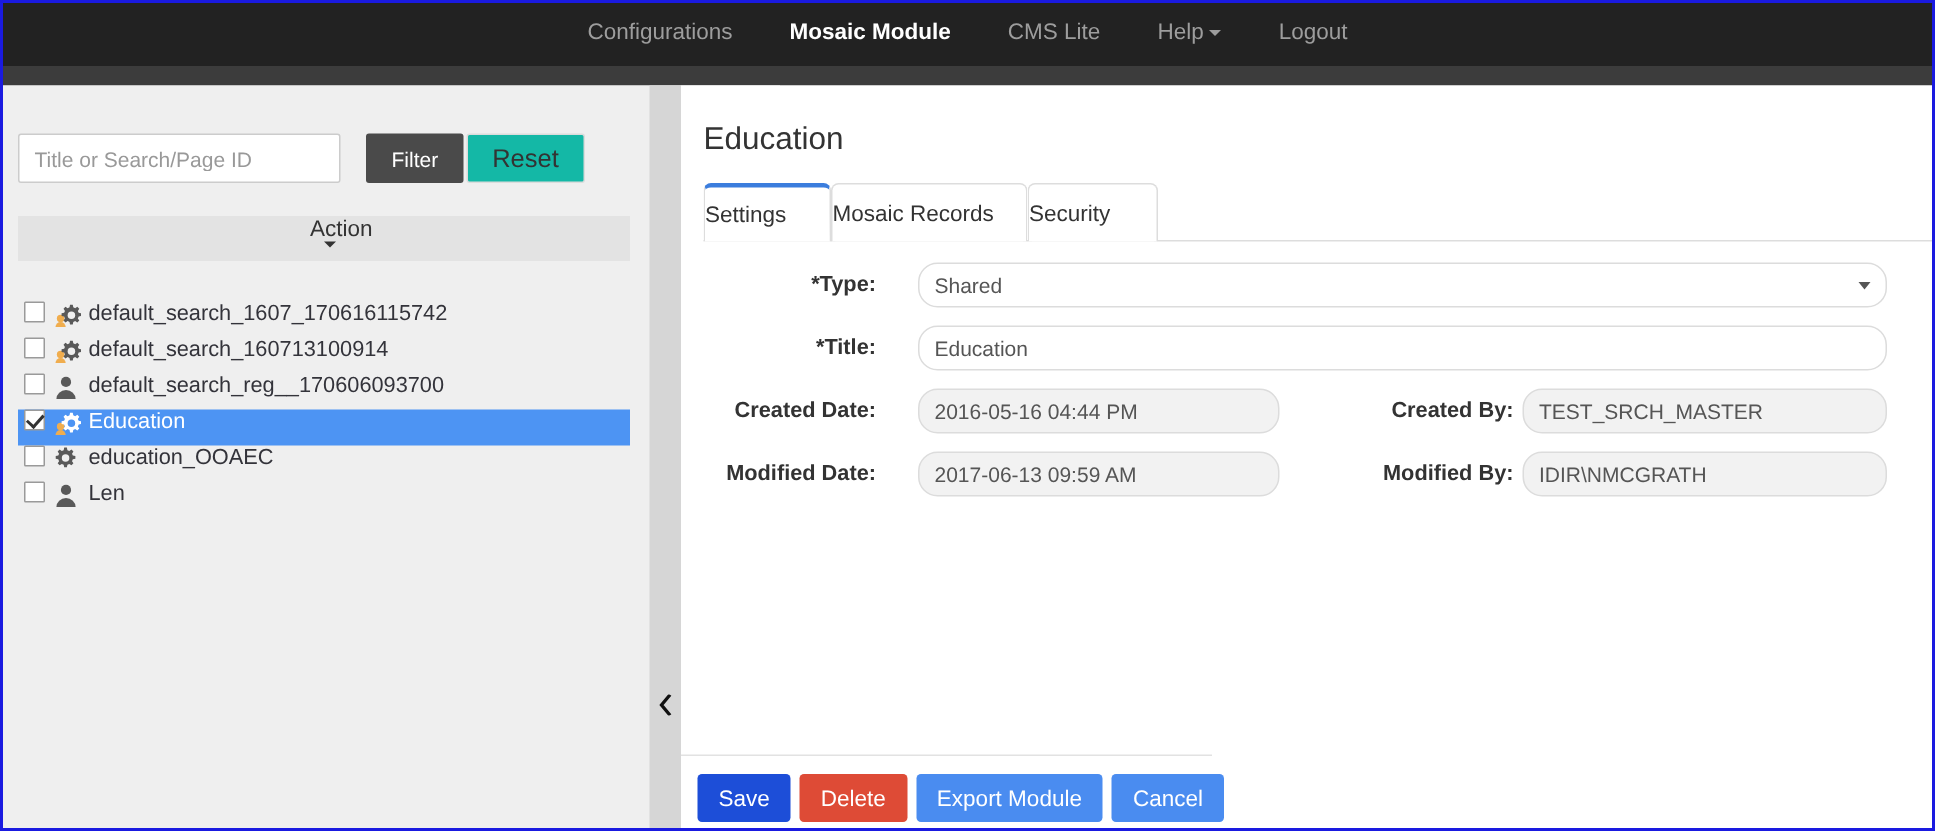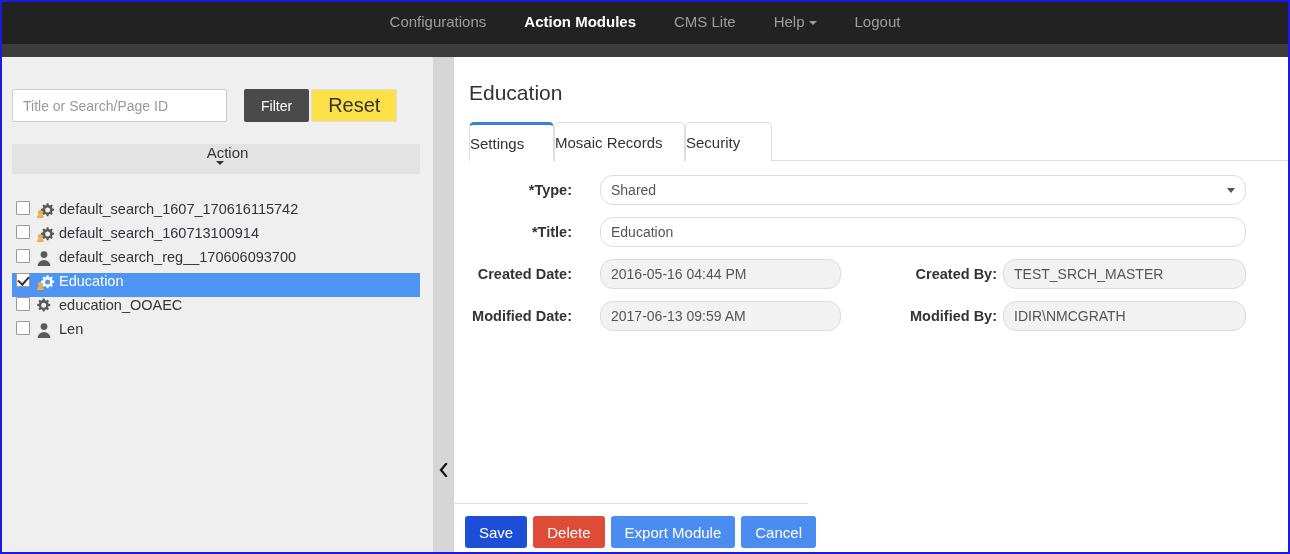--- a/index.html
+++ b/index.html
@@ -55,21 +55,21 @@
     font-family: "Liberation Sans", sans-serif; outline: none;
   }
   .search-input::placeholder { color: #999999; }
   .btn-filter {
     margin-left: 17px; height: 33px; padding: 0 17px; border: none;
     background: #4a4a4a; color: #ffffff; font-size: 14px; border-radius: 2px;
     cursor: pointer; font-family: "Liberation Sans", sans-serif;
   }
   .btn-reset {
     margin-left: 2px; height: 33px; padding: 0 16px; border: 1px solid #dcdcdc;
-    background: #fde047; color: #333333; font-size: 20px; border-radius: 2px;
+    background: #14b8a6; color: #333333; font-size: 17px; border-radius: 2px;
     cursor: pointer; font-family: "Liberation Sans", sans-serif;
   }
   .action-bar {
     position: absolute; left: 12px; top: 87px; width: 408px; height: 30px;
     background: #e3e3e3; display: flex; align-items: center; cursor: pointer; flex-direction: column;
   }
   .action-bar .label { font-size: 15px; color: #333333; padding-left: 23px; }
 
   .tree-list { position: absolute; left: 12px; top: 144px; width: 408px; }
   .tree-row {
@@ -118,21 +118,21 @@
     background: #dddddd;
   }
   .tab {
     position: absolute; top: 0; height: 39px; line-height: 40px;
     border: 1px solid #dddddd; border-bottom: none; background: #ffffff;
     border-radius: 5px 5px 0 0; font-size: 15px; color: #333333;
     cursor: pointer; z-index: 3;
   }
   .tab.active { border-top: 3px solid #3b7ddd; line-height: 38px; z-index: 4; }
 
-  .form { position: absolute; left: 0; top: 118px; width: 768px; }
+  .form { position: absolute; left: 12px; top: 118px; width: 768px; }
   .frow { position: relative; height: 42px; }
   .flabel {
     position: absolute; font-size: 14.5px; color: #333333; text-align: right;
     line-height: 30px; font-weight: bold;
   }
   .fctl {
     position: absolute; height: 30px; border: 1px solid #dcdcdc;
     background: #ffffff; border-radius: 13px; font-size: 14px; color: #555555;
     padding: 0 10px; line-height: 28px; font-family: "Liberation Sans", sans-serif;
     outline: none;
@@ -160,21 +160,21 @@
 </style>
 </head>
 <body>
 
 <div class="topnav">
   <div class="nav-items">
     <div class="nav-item">
       <span>Configurations</span>
     </div>
     <div class="nav-item active">
-      <span>Action Modules</span>
+      <span>Mosaic Module</span>
     </div>
     <div class="nav-item">
       <span>CMS Lite</span>
     </div>
     <div class="nav-item">
       <span>Help</span><span class="caret-down"></span>
     </div>
     <div class="nav-item">
       <span>Logout</span>
     </div>

